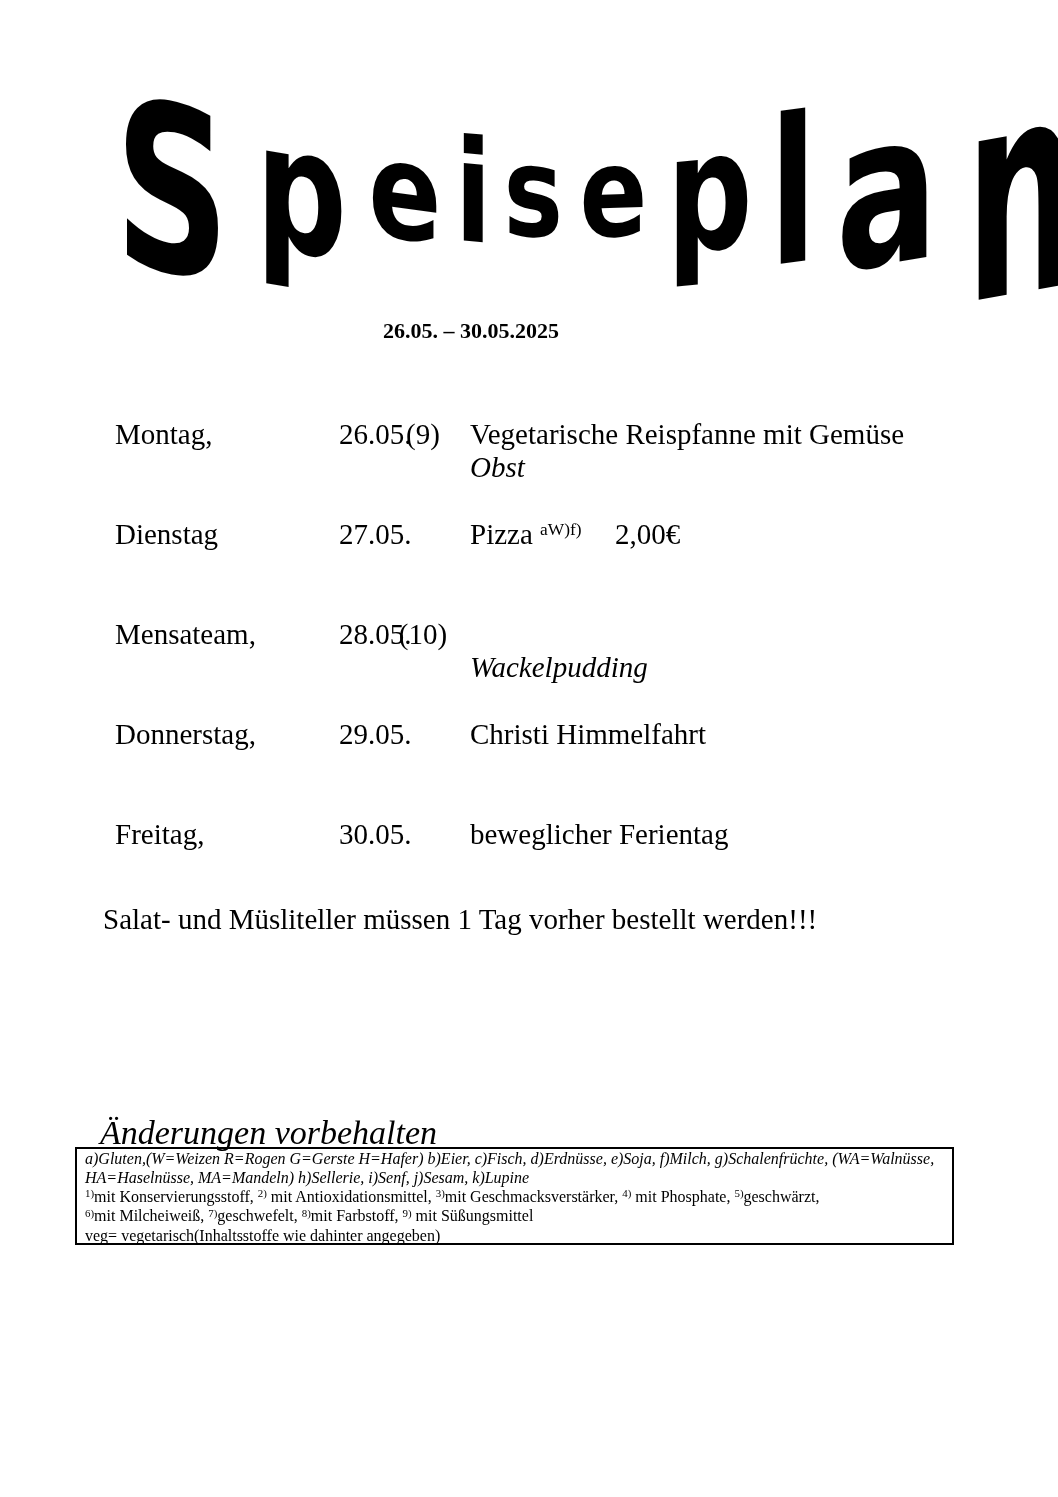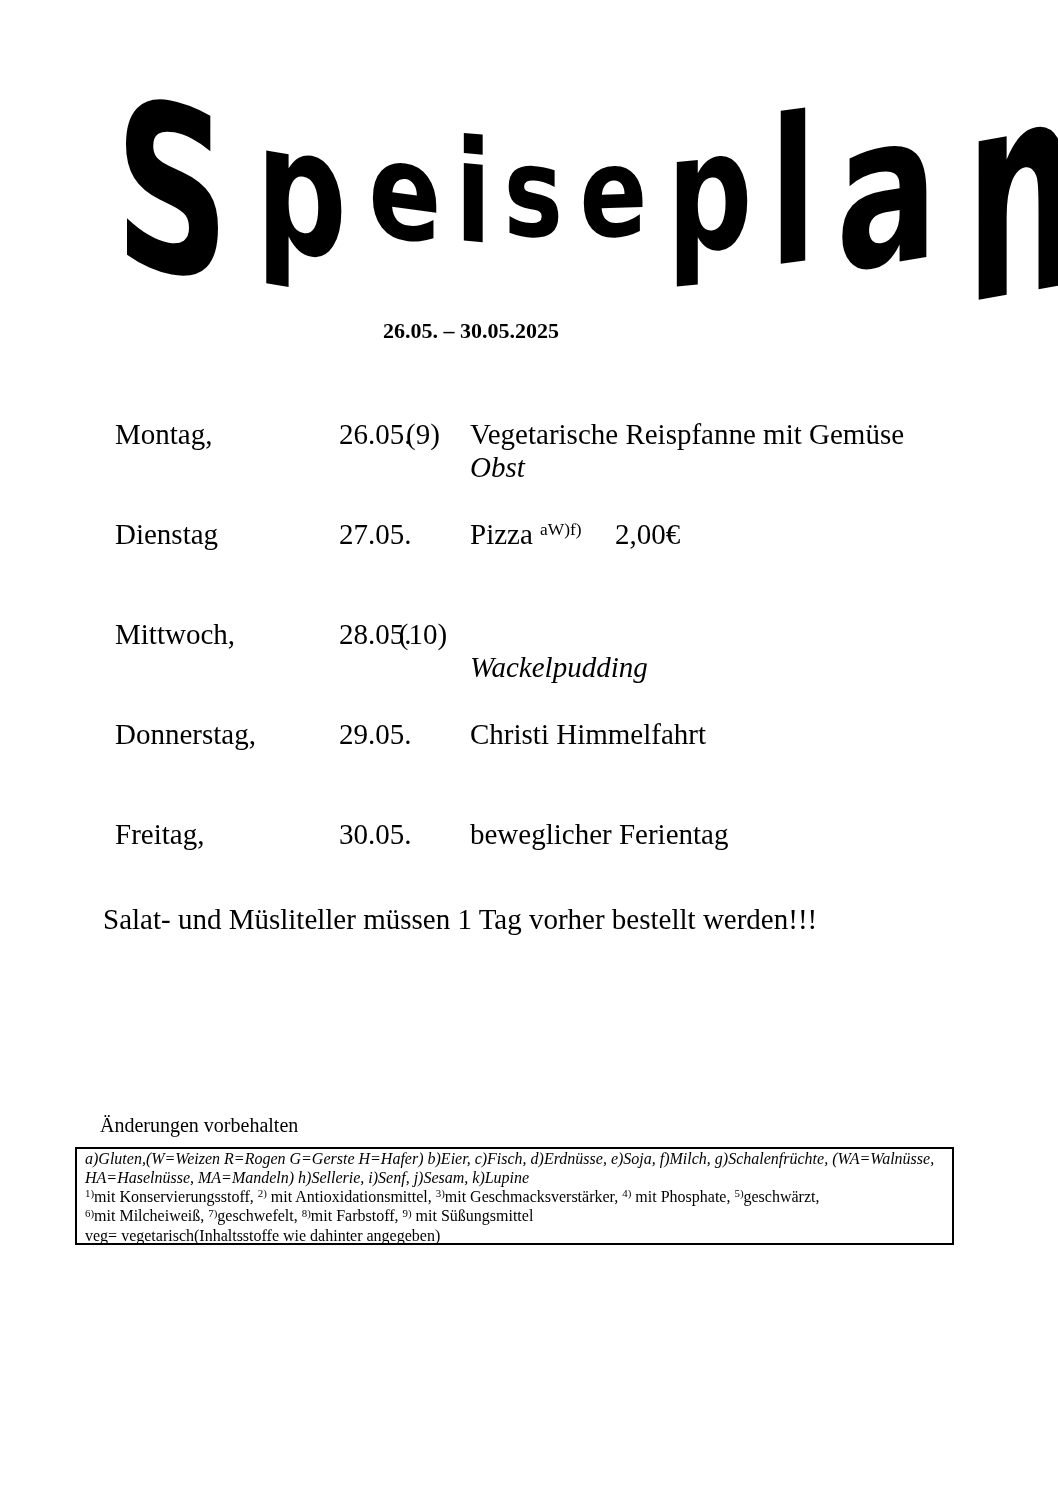--- a/index.html
+++ b/index.html
@@ -40,21 +40,21 @@
   .sup{font-size:0.60em;position:relative;top:-0.52em;}
 
   
   .order-notice{position:absolute;left:103px;top:903px;font-size:29px;}
   .wish-line{position:absolute;left:103px;top:966px;font-size:29px;}
   .wish-highlight{
     font-weight:bold;font-style:italic;
     border-bottom:3px solid #000;padding-bottom:1px;margin-left:8px;
   }
   .signature{position:absolute;left:103px;top:1038px;font-size:29px;}
-  .changes-note{position:absolute;left:100px;top:1114px;font-size:20px;}
+  .changes-note{position:absolute;left:100px;top:1114px;font-size:34px;font-style:italic;}
 
   
   .allergen-box{
     position:absolute;left:75px;top:1147px;width:879px;height:98px;
     border:2px solid #000;box-sizing:border-box;
     padding:1px 8px 0 8px;
     font-size:16px;line-height:18.8px;
   }
   .allergen-line{white-space:nowrap;}
   .allergen-line.italic{font-style:italic;}
@@ -93,21 +93,21 @@
   <div class="menu-row">
     <span class="cell-day">Dienstag</span>
     <span class="cell-date">27.05.</span>
 
     <span class="cell-meal"><span>Pizza </span><span class="sup">aW)f)</span></span>
 
     <span class="cell-price">2,00€</span>
   </div>
 
   <div class="menu-row">
-    <span class="cell-day">Mittwoch,</span>
+    <span class="cell-day">Mensateam,</span>
     <span class="cell-date">28.05.</span>
     <span class="cell-num">(10)</span>
     <span class="cell-side">Wackelpudding</span>
 
   </div>
 
   <div class="menu-row">
     <span class="cell-day">Donnerstag,</span>
     <span class="cell-date">29.05.</span>
 

